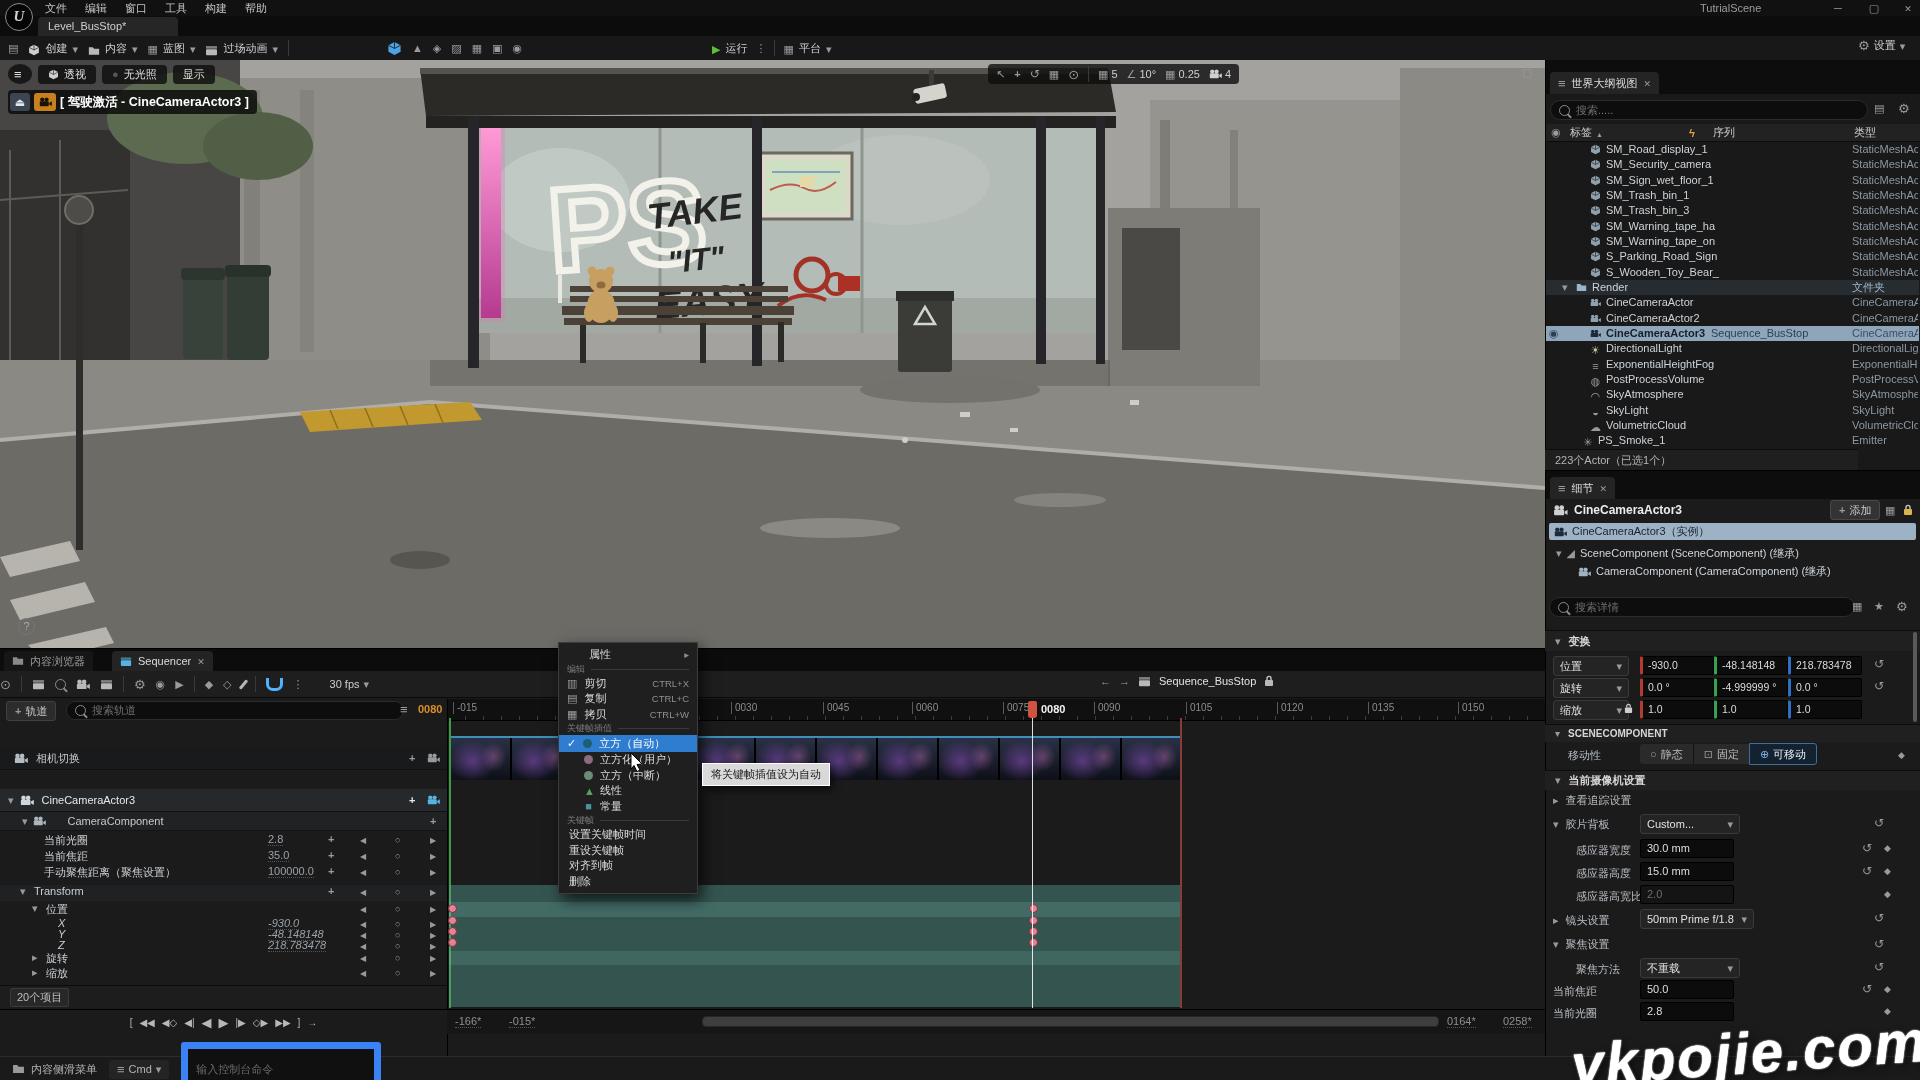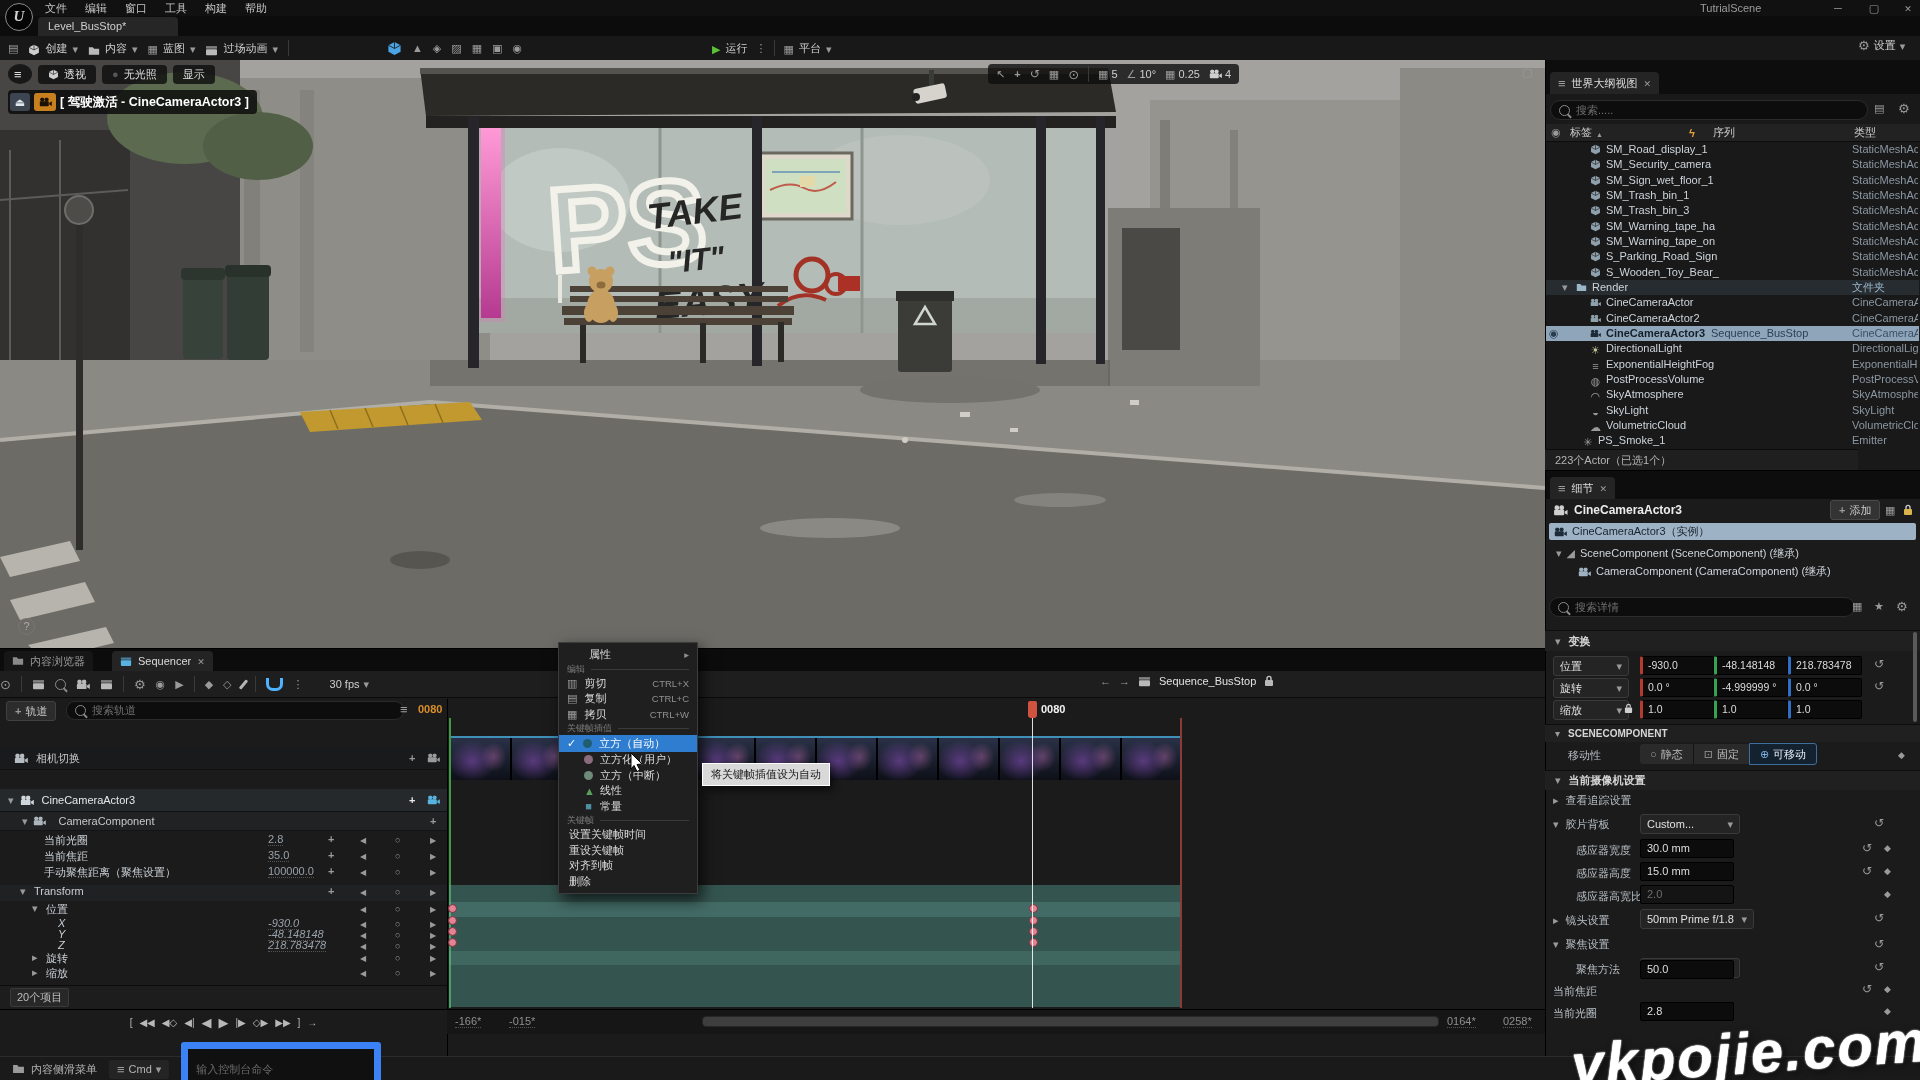--- a/index.html
+++ b/index.html
@@ -646,21 +646,21 @@
       <span>聚焦设置</span>
     </div>
   <span class="abs ic i-undo" style="left:1874px;top:937px"></span>
   <span class="dlabel" style="left:1576px;top:962px">聚焦方法</span>
   <div class="ddrop" style="left:1640px;top:958px;width:86px">
       <span>不重载</span>
       <span class="ic i-dn"></span>
     </div>
   <span class="abs ic i-undo" style="left:1874px;top:960px"></span>
   <span class="dlabel" style="left:1553px;top:984px">当前焦距</span>
-  <span class="dfield" style="left:1640px;top:960px;width:80px">50.0</span>
+  <span class="dfield" style="left:1640px;top:980px;width:80px">50.0</span>
   <span class="abs ic i-undo" style="left:1862px;top:982px"></span>
     <span class="abs ic i-kdia" style="left:1884px;top:982px"></span>
   <span class="dlabel" style="left:1553px;top:1006px">当前光圈</span>
   <span class="dfield" style="left:1640px;top:1002px;width:80px">2.8</span>
   <span class="abs ic i-kdia" style="left:1884px;top:1004px"></span>
   <div class="abs" style="left:1913px;top:632px;width:4px;height:90px;background:#5a5a5a;border-radius:2px"></div>
 
   <div class="abs" style="left:0;top:648px;width:1545px;height:408px;background:#1b1b1b;border-top:1px solid #000">
     <div class="abs" style="left:0;top:0;width:1545px;height:22px;background:#0c0c0c"></div>
     <div class="panel-tab" style="left:4px;top:2px;height:20px;background:#161616;color:#9a9a9a">
@@ -722,20 +722,33 @@
       <span class="ic i-plus"></span>
         <span>轨道</span>
     </div>
     <div class="search" style="position:absolute;left:66px;top:52px;width:320px;height:17px;border-radius:9px">
       <span class="mag"></span>
         <span>搜索轨道</span>
     </div>
     <span class="abs ic i-menu" style="left:400px;top:53px"></span>
     <span class="abs" style="left:418px;top:54px;color:#d98e2b;font-weight:bold">0080</span>
 
+    <div class="abs" style="left:447px;top:50px;width:1098px;height:21px;background:#101010;border-bottom:1px solid #000">
+      <span class="tick" style="left:6px">-015</span>
+      <span class="tick" style="left:284px">0030</span>
+      <span class="tick" style="left:376px">0045</span>
+      <span class="tick" style="left:465px">0060</span>
+      <span class="tick" style="left:556px">0075</span>
+      <span class="tick" style="left:647px">0090</span>
+      <span class="tick" style="left:739px">0105</span>
+      <span class="tick" style="left:830px">0120</span>
+      <span class="tick" style="left:921px">0135</span>
+      <span class="tick" style="left:1011px">0150</span>
+      <div class="abs" style="left:0;bottom:0;width:1098px;height:4px;background:repeating-linear-gradient(90deg,#3c3c3c 0 1px,transparent 1px 18px)"></div>
+    </div>
 
     <div class="abs" style="left:1028px;top:52px;width:9px;height:17px;background:#cf5340;border-radius:2px 2px 3px 3px"></div>
     <span class="abs" style="left:1041px;top:54px;color:#f2f2f2;font-weight:bold">0080</span>
     <div class="abs" style="left:1032px;top:69px;width:1px;height:290px;background:rgba(255,255,255,.85);z-index:3"></div>
 
     <div class="abs" style="left:449px;top:69px;width:2px;height:290px;background:#3f9b42"></div>
     <div class="abs" style="left:1180px;top:69px;width:2px;height:290px;background:#8a3b35"></div>
 
     <div class="abs" style="left:451px;top:87px;width:729px;height:42px;border-top:2px solid #3f8fb8;
       background-color:#0e1118;
@@ -780,21 +793,21 @@
       <span class="ic i-plus" style="position:absolute;left:409px;color:#e8e8e8"></span>
       <svg width="13" height="10" viewBox="0 0 16 12" fill="#58b3e0" class="abs" style="left:427px;top:6px">
           <use href="#i-cam"></use>
         </svg>
     </div>
     <div class="srow flex" style="top:163px;height:18px;background:#202224;border-bottom:1px solid #141414">
       <span class="ic i-dn" style="margin-left:22px"></span>
       <svg width="13" height="10" viewBox="0 0 16 12" fill="#aeb6bd" style="margin-left:5px">
           <use href="#i-cam"></use>
         </svg>
-      <span style="margin-left:13px">CameraComponent</span>
+      <span style="margin-left:22px">CameraComponent</span>
       <span class="ic i-plus" style="position:absolute;left:430px"></span>
     </div>
     <div class="srow" style="top:184px;height:16px">
       <span class="slabel" style="left:44px">当前光圈</span>
         <span class="sval">2.8</span>
       <span class="kctl ic i-plus" style="left:328px"></span>
       <span class="kctl ic i-prev" style="left:360px"></span>
         <span class="kctl ic i-o" style="left:395px"></span>
         <span class="kctl ic i-next" style="left:430px"></span>
     </div>

